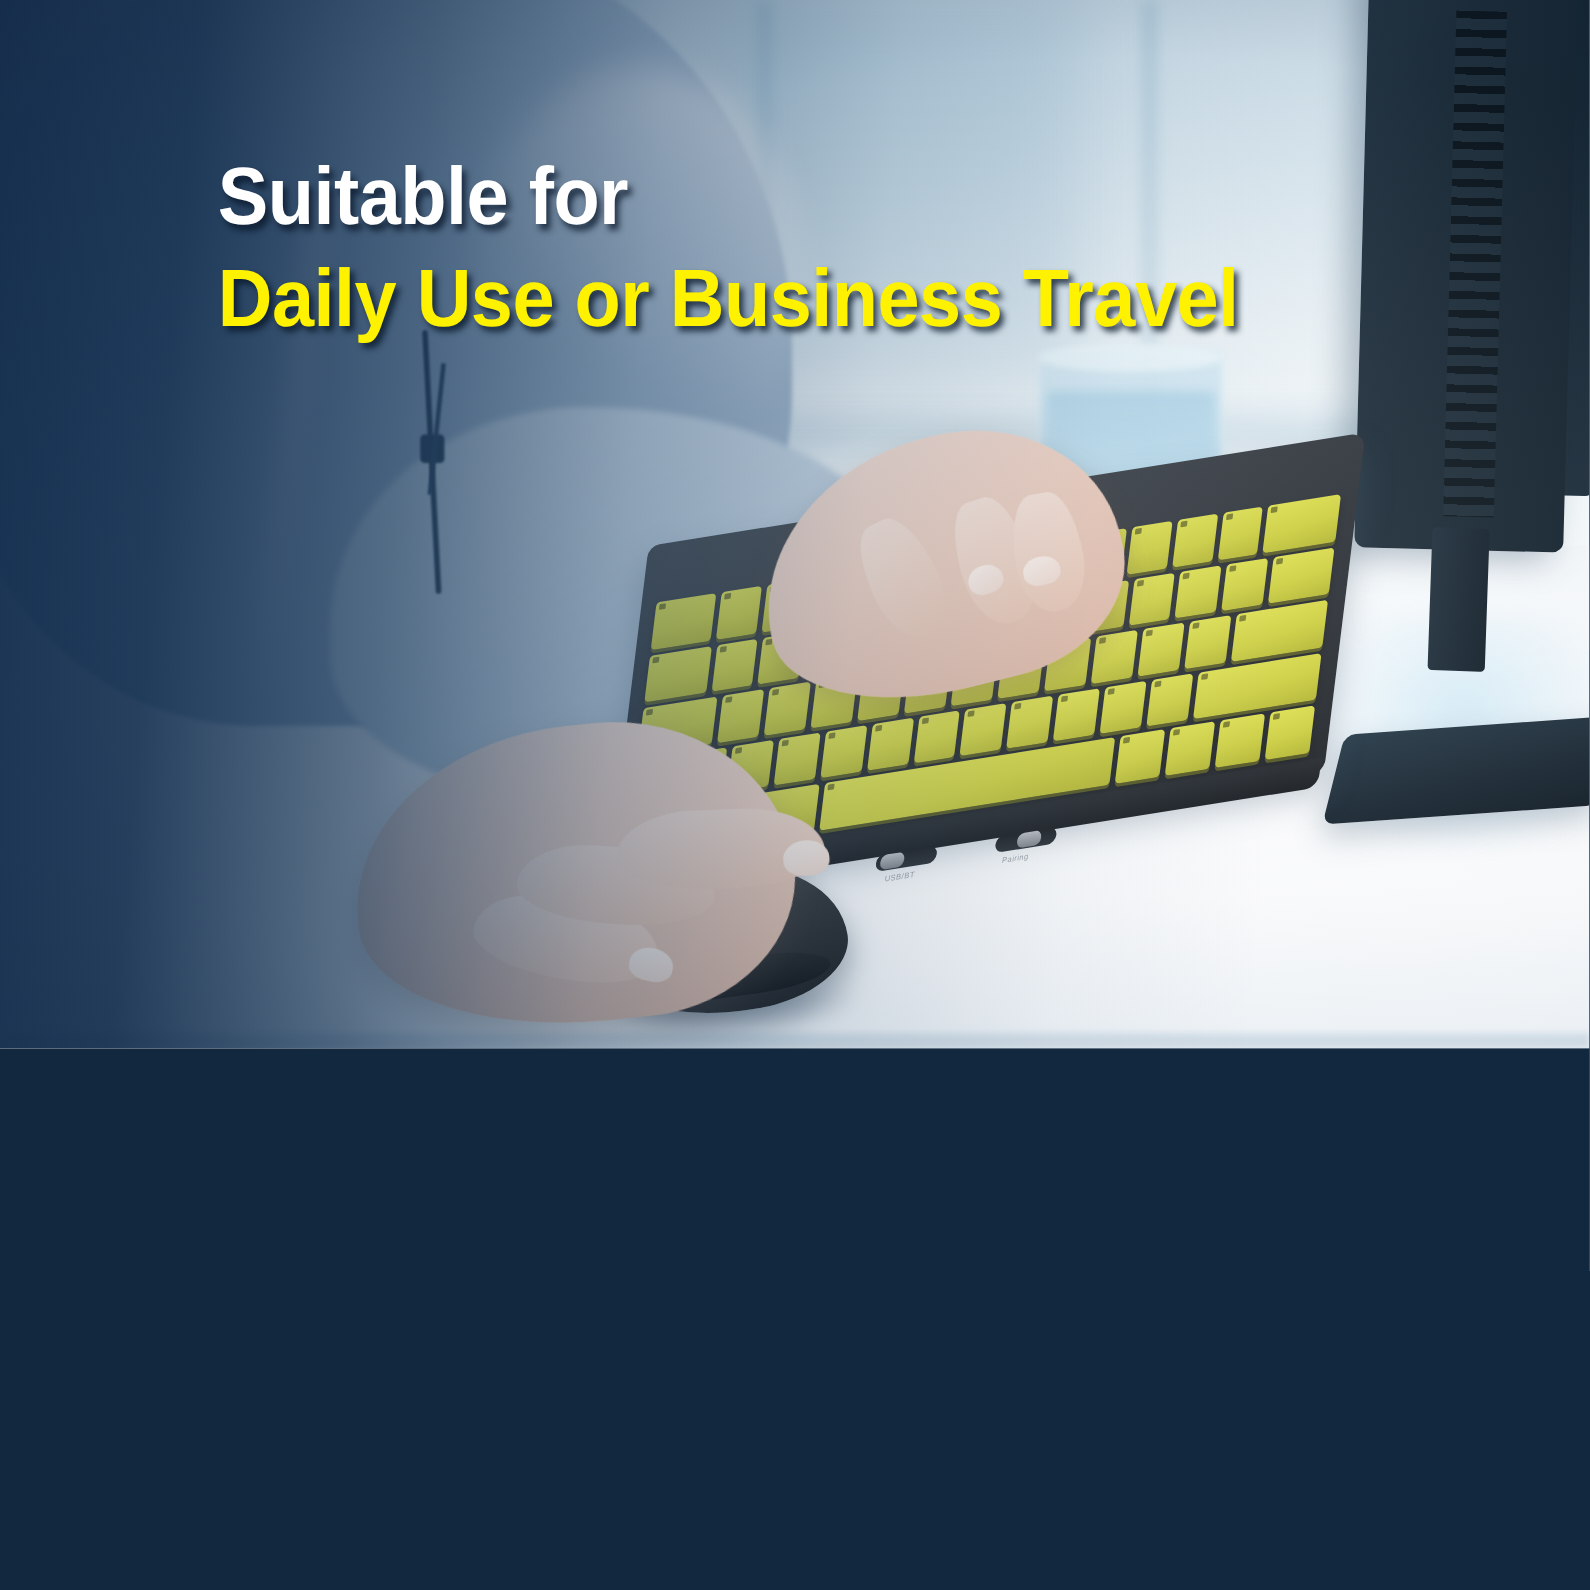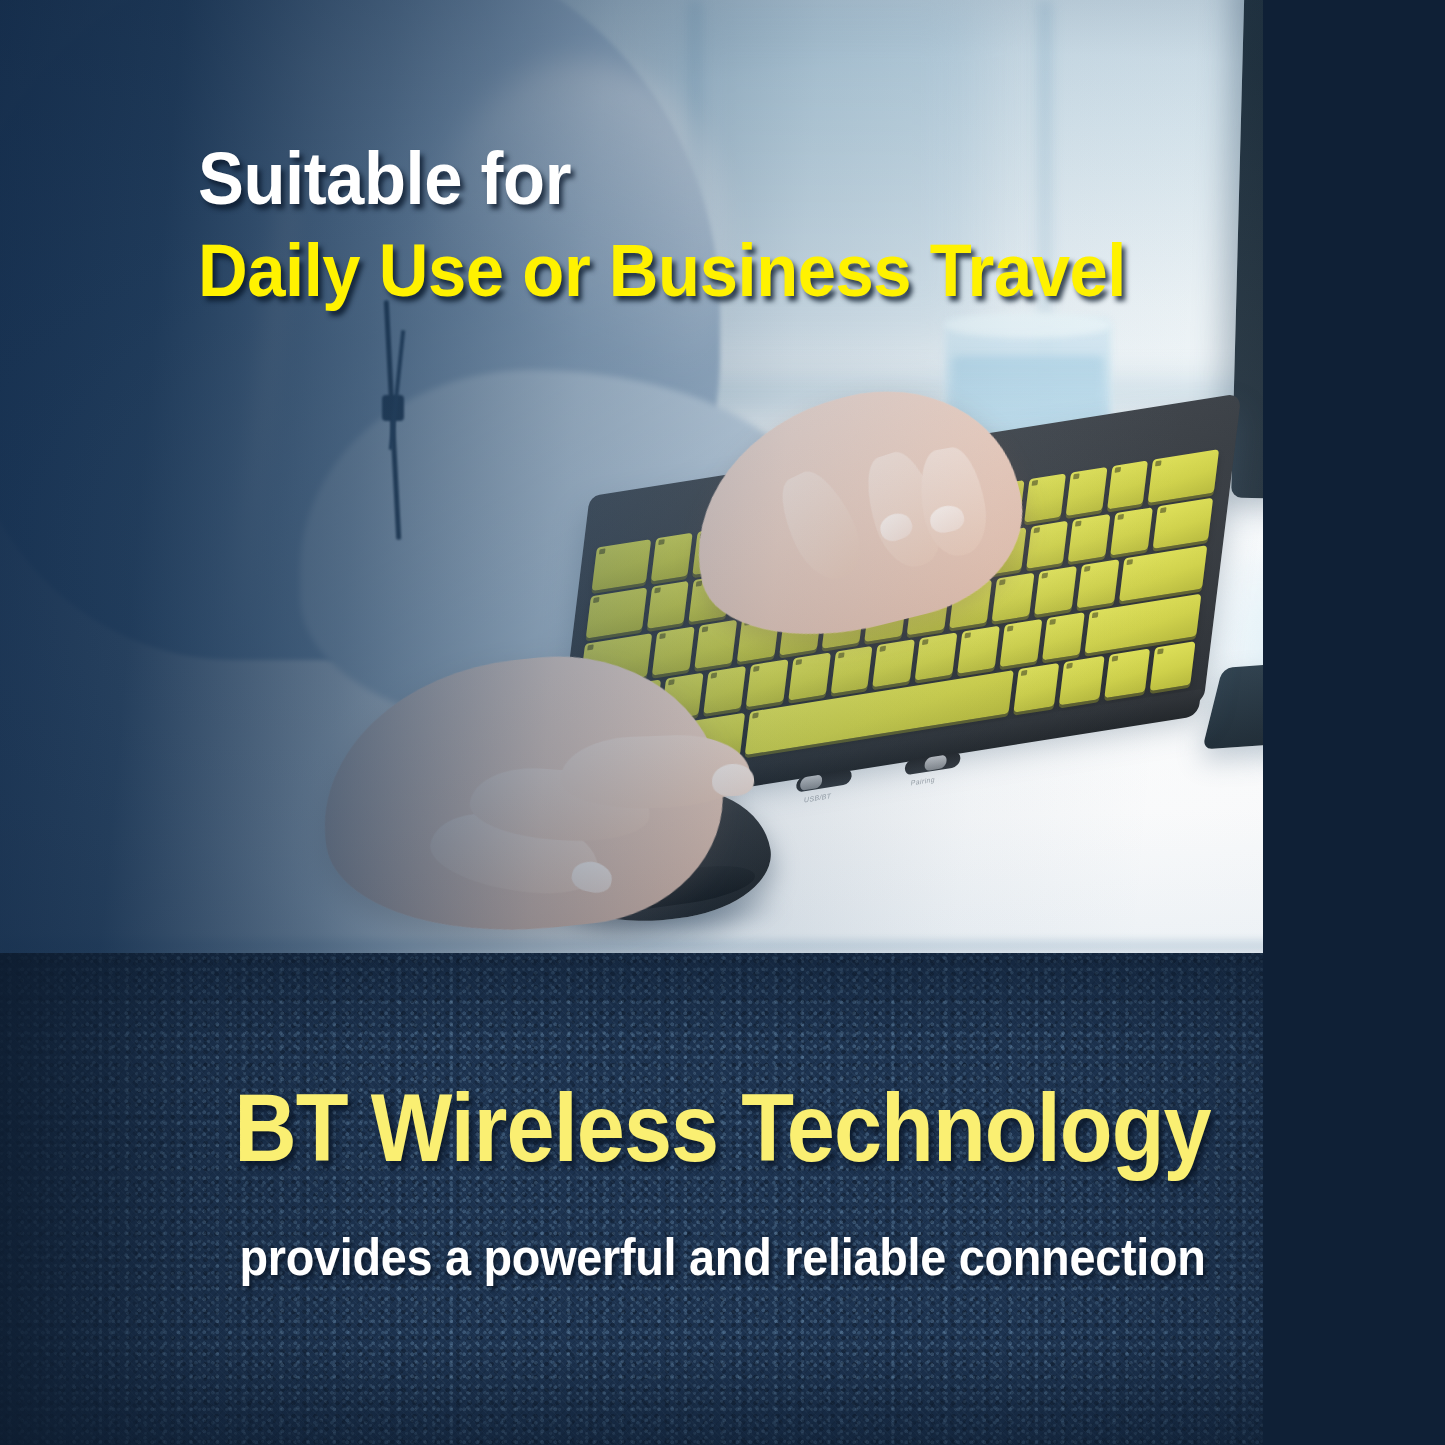--- a/index.html
+++ b/index.html
@@ -1,20 +1,20 @@
 <!DOCTYPE html>
 <html><head>
 <meta charset="utf-8">
 <style>
   * { margin:0; padding:0; box-sizing:border-box; }
   html,body { background:#0f2036; }
 
   .canvas{
     position:relative;
-    width:1263px; height:1445px;
+    width:1445px; height:1445px;
     overflow:hidden;
     font-family:"Liberation Sans", sans-serif;
     background:#12283f;
     text-decoration:underline;
   }
 
   
   .photo-panel{
     position:absolute; left:0; top:0; width:1445px; height:953px;
     overflow:hidden;
@@ -516,25 +516,14 @@
 
     <div class="photo-tone"></div>
     <div class="photo-tone2"></div>
 
     <div class="headline">
       <div class="hl-1">Suitable for</div>
       <div class="hl-2" style="color:#FFF200;">Daily Use or Business Travel</div>
     </div>
   </div>
 
-  <div class="bottom-panel">
-    <div class="tex-a"></div>
-    <div class="tex-b"></div>
-    <div class="tex-c"></div>
-    <div class="panel-vignette"></div>
-
-    <div class="bottom-text">
-      <div class="bt-1" style="color:#FAEF72;">BT Wireless Technology</div>
-      <div class="bt-2">provides a powerful and reliable connection</div>
-    </div>
-  </div>
 
 </div>
 
 </body></html>

